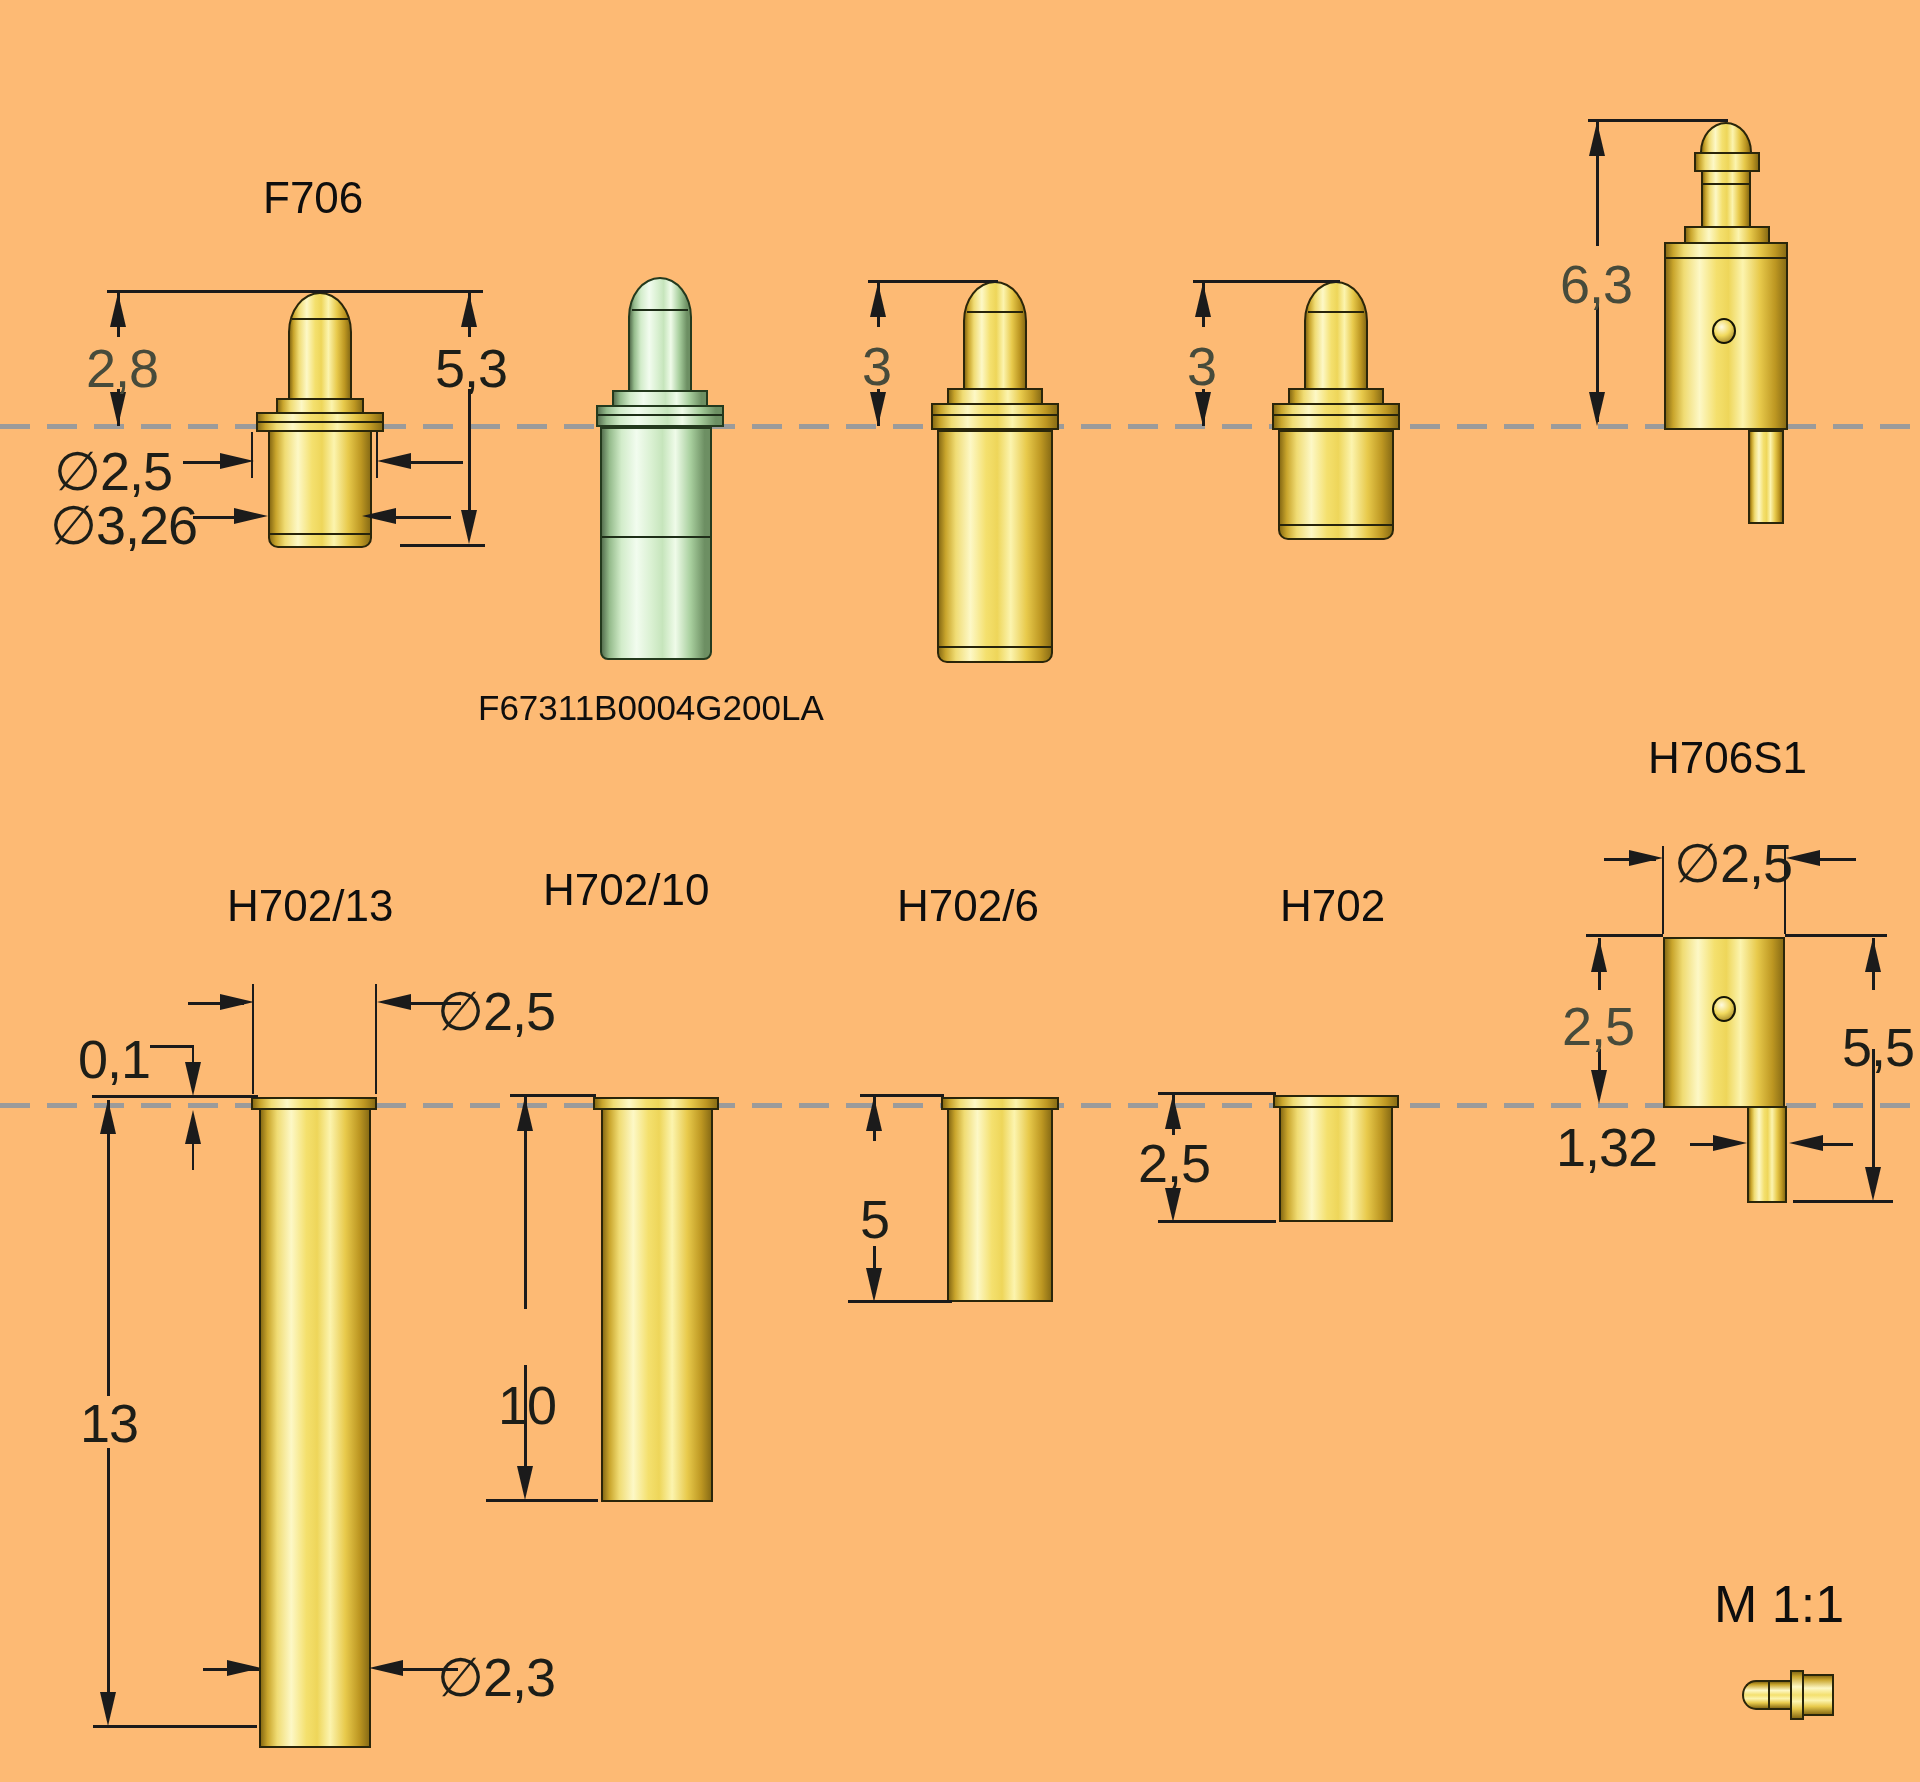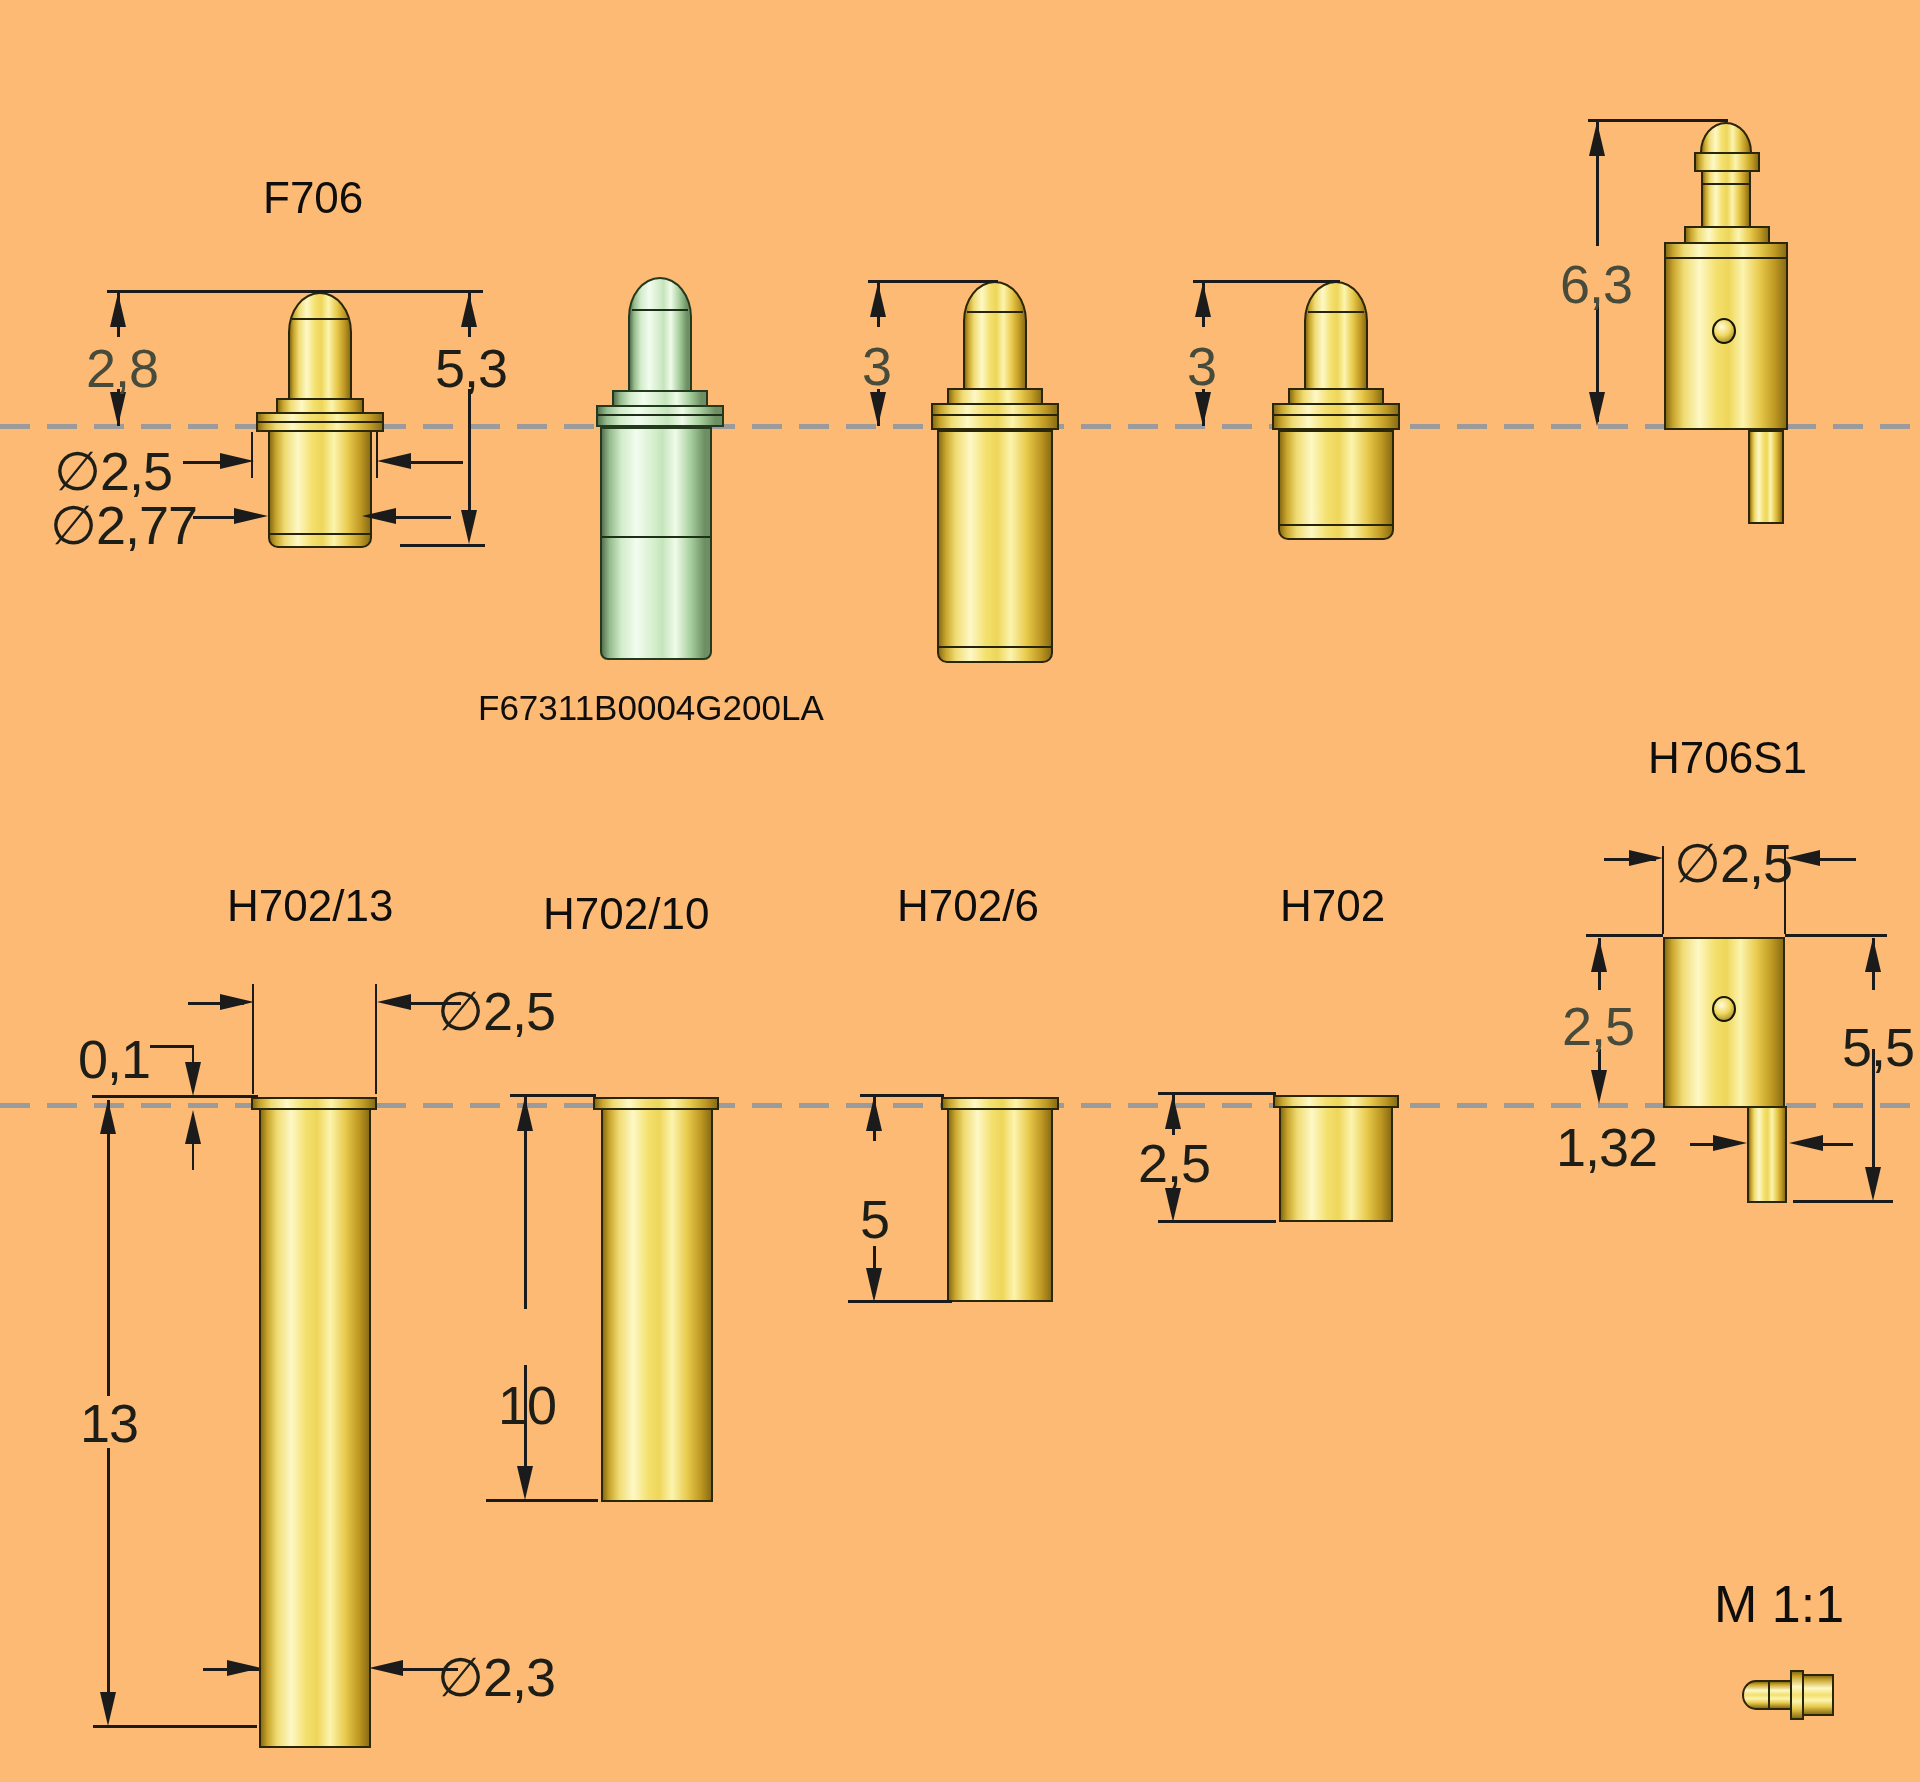--- a/index.html
+++ b/index.html
@@ -67,21 +67,21 @@
     <div class="hl" style="left:400px;top:544px;width:85px"></div>
 
     <div class="vl2" style="left:251px;top:432px;height:46px"></div>
     <div class="vl2" style="left:376px;top:432px;height:46px"></div>
     <span class="dim" style="left:54px;top:444px">∅2,5</span>
     <div class="hl" style="left:183px;top:461px;width:52px"></div>
     <div class="ar" style="left:220px;top:453px"></div>
     <div class="al" style="left:377px;top:453px"></div>
     <div class="hl" style="left:411px;top:461px;width:52px"></div>
 
-    <span class="dim" style="left:50px;top:498px">∅2,77</span>
+    <span class="dim" style="left:50px;top:498px">∅3,26</span>
     <div class="hl" style="left:193px;top:516px;width:55px"></div>
     <div class="ar" style="left:234px;top:508px"></div>
     <div class="al" style="left:362px;top:508px"></div>
     <div class="hl" style="left:396px;top:516px;width:55px"></div>
   </div>
 
   <div>
     <div class="green dome" style="left:628px;top:277px;width:64px;height:115px"></div>
     <div class="seam" style="left:632px;top:309px;width:56px;background:#1e2e18"></div>
     <div class="green" style="left:612px;top:390px;width:96px;height:17px"></div>
@@ -171,21 +171,21 @@
     <div class="hl" style="left:93px;top:1725px;width:164px"></div>
 
     <span class="dim" style="left:437px;top:1650px">∅2,3</span>
     <div class="hl" style="left:203px;top:1668px;width:56px"></div>
     <div class="ar" style="left:227px;top:1660px"></div>
     <div class="al" style="left:369px;top:1660px"></div>
     <div class="hl" style="left:403px;top:1668px;width:55px"></div>
   </div>
 
   <div>
-    <span class="lbl" style="left:543px;top:892px">H702/10</span>
+    <span class="lbl" style="left:543px;top:868px">H702/10</span>
     <div class="gold" style="left:593px;top:1097px;width:126px;height:13px"></div>
     <div class="gold" style="left:601px;top:1108px;width:112px;height:394px"></div>
     <div class="hl" style="left:510px;top:1094px;width:86px"></div>
     <div class="vl" style="left:524px;top:1097px;height:212px"></div>
     <div class="au" style="left:517px;top:1097px"></div>
     <span class="dim" style="left:498px;top:1378px">10</span>
     <div class="vl" style="left:524px;top:1365px;height:102px"></div>
     <div class="ad" style="left:517px;top:1466px"></div>
     <div class="hl" style="left:486px;top:1499px;width:112px"></div>
   </div>

